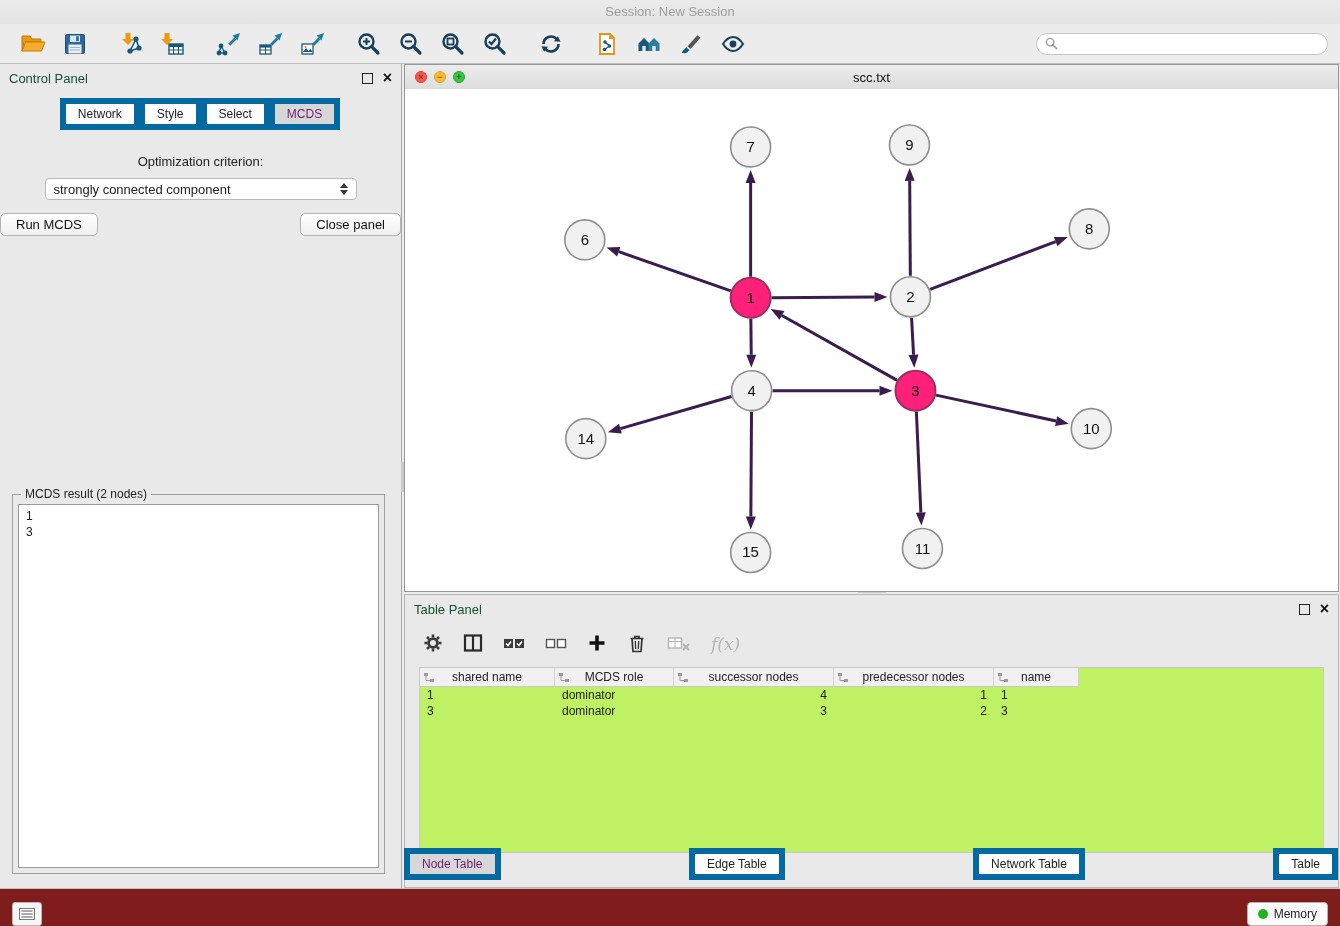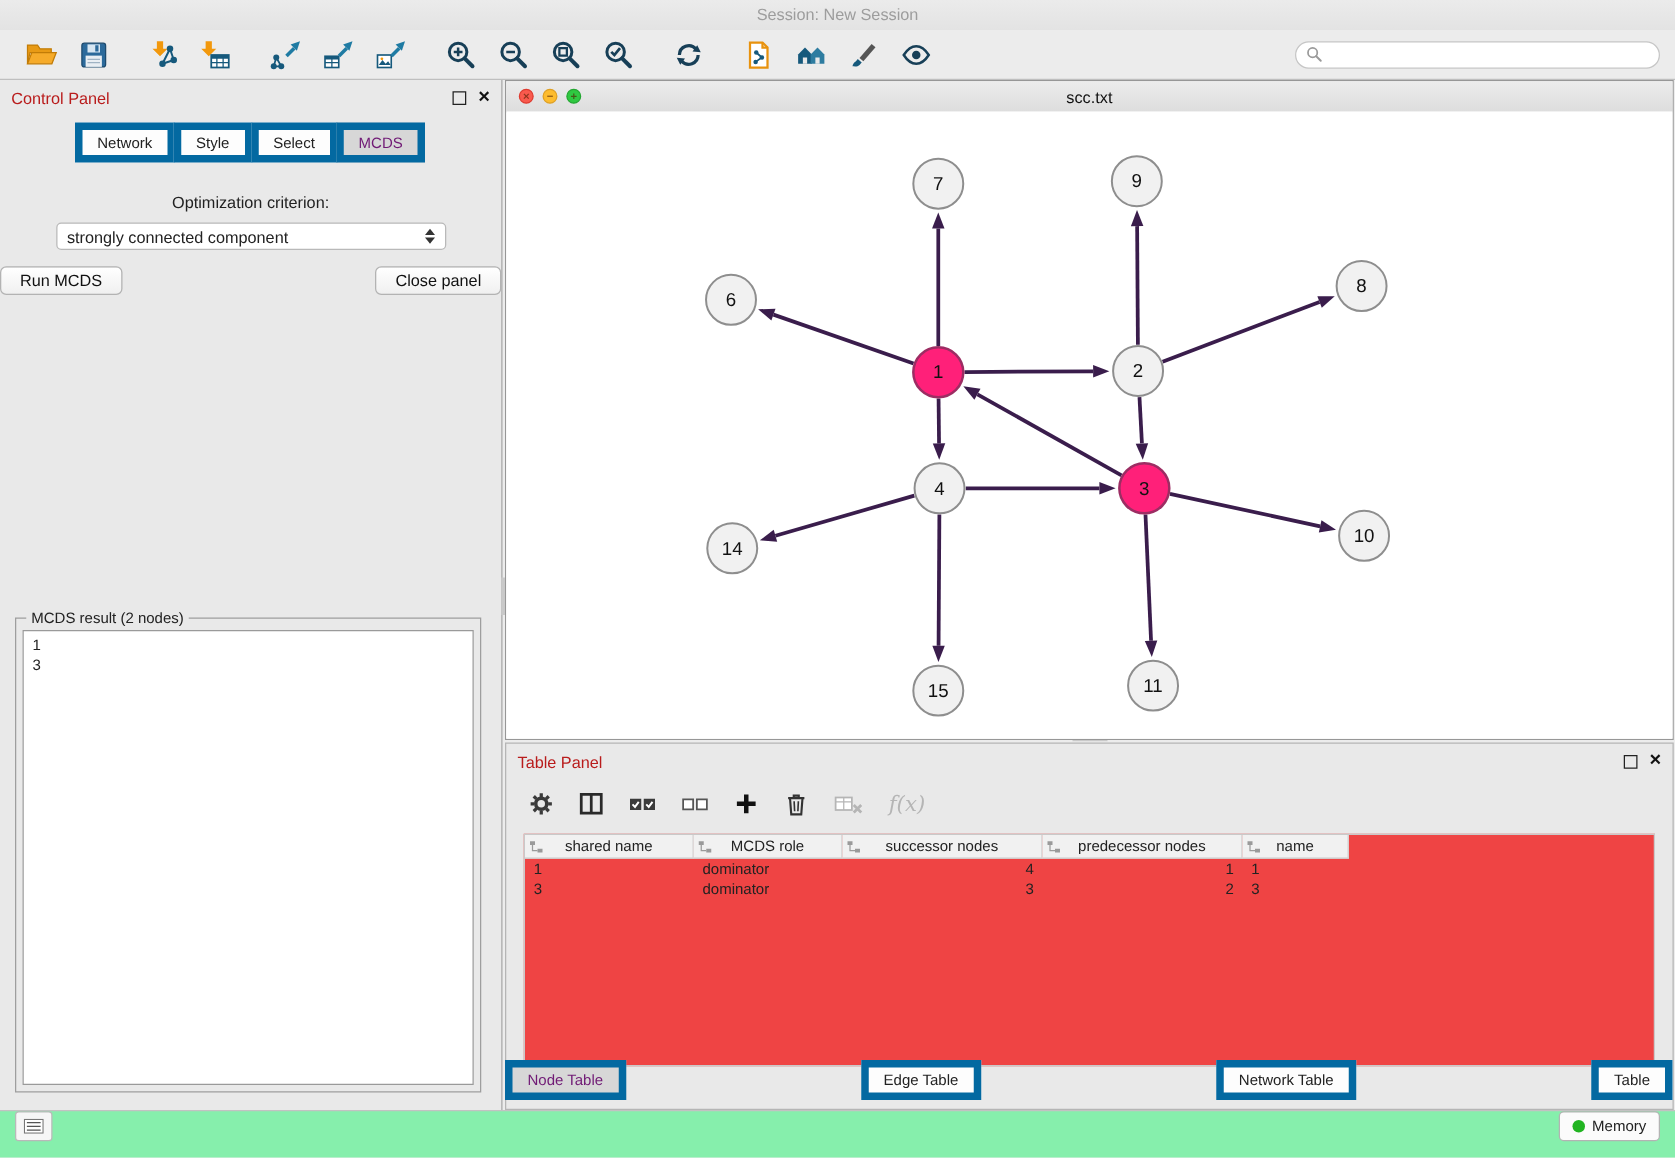--- a/index.html
+++ b/index.html
@@ -17,21 +17,21 @@
     border-bottom:1px solid #bfbfbf;display:flex;align-items:center;padding:0 12px;box-sizing:border-box;}
   .tbtn{width:42px;height:34px;display:flex;align-items:center;justify-content:center;flex:0 0 auto;border-radius:4px;}
   .gap{width:14px;flex:0 0 auto;}
   .search{margin-left:auto;width:292px;height:22px;background:#fff;border:1px solid #c6c6c6;
     border-radius:12px;display:flex;align-items:center;padding:0 8px;box-sizing:border-box;}
   .search input{border:none;outline:none;flex:1;font:12px "Liberation Sans",sans-serif;background:transparent;color:#333;}
   
   .control-panel{position:absolute;top:64px;left:0;width:402px;height:824px;background:#e9e9e9;
     border-right:1px solid #a8a8a8;box-sizing:border-box;}
   .panel-header{height:28px;display:flex;align-items:center;padding:0 9px;}
-  .panel-title{font-size:13px;color:#b91c1c;}
+  .panel-title{font-size:13px;color:#14532d;}
   .win-icons{margin-left:auto;display:flex;gap:10px;align-items:center;}
   .float-icon{width:9px;height:9px;border:1.5px solid #222;display:inline-block;}
   .close-x{font-weight:bold;font-size:16px;line-height:12px;color:#111;}
   .cp-tabs{display:flex;justify-content:center;margin-top:6px;}
   .tab{border:6px solid #0369a1;background:#fdfdfd;padding:3px 12px;font-size:12px;margin-left:-1px;color:#222;}
   .tab.active{background:#d7d7d7;color:#701a75;}
   .opt-label{text-align:center;margin-top:24px;font-size:13px;}
   .combo{width:312px;height:22px;margin:9px auto 0;background:#fff;border:1px solid #b9b9b9;border-radius:4px;
     display:flex;align-items:center;padding:0 8px;box-sizing:border-box;font-size:13px;}
   .combo-arrows{margin-left:auto;display:flex;flex-direction:column;gap:2px;align-items:center;}
@@ -55,34 +55,34 @@
   .mac.red{background:#f95a4d;border:1px solid #de3b30;}
   .mac.yellow{background:#fdbc2e;border:1px solid #dfa023;}
   .mac.green{background:#2fc841;border:1px solid #24a732;}
   .nw-body{position:absolute;top:24px;left:0;right:0;bottom:0;background:#fff;}
   .nw-body svg{display:block;width:100%;height:100%;}
   
   .table-panel{position:absolute;top:594px;left:404px;right:1px;height:294px;background:#e9e9e9;
     border:1px solid #b5b5b5;box-sizing:border-box;}
   .tp-toolbar{height:42px;display:flex;align-items:center;padding:0 18px;gap:20px;}
   .fx{font-family:"DejaVu Serif",serif;font-style:italic;font-size:17px;color:#b5b5b5;}
-  .tp-table{position:absolute;left:14px;right:14px;top:72px;bottom:34px;background:#ef4444;
+  .tp-table{position:absolute;left:14px;right:14px;top:72px;bottom:34px;background:#bef264;
     border:1px solid #c9c9c9;overflow:hidden;}
   .thead{display:flex;}
   .th{background:#f1f1f1;border-right:1px solid #d2d2d2;border-bottom:1px solid #c9c9c9;height:19px;
     display:flex;align-items:center;justify-content:center;position:relative;font-size:12px;box-sizing:border-box;flex:0 0 auto;}
   .th .hicon{position:absolute;left:3px;top:4px;}
   .tr{display:flex;height:16px;align-items:center;font-size:12px;}
   .td{padding:0 7px;box-sizing:border-box;flex:0 0 auto;white-space:nowrap;overflow:hidden;}
   .c0{width:135px;}.c1{width:119px;}.c2{width:160px;}.c3{width:160px;}.c4{width:85px;}
   .ralign{text-align:right;}
   .tp-tabs{position:absolute;bottom:7px;left:0;right:0;display:flex;justify-content:space-between;}
   
-  .statusbar{position:absolute;top:888px;left:0;right:0;bottom:0;background:#86efac;border-top:1px solid #c2c2c2;
-    display:flex;align-items:flex-start;padding:0 12px;box-sizing:border-box;}
+  .statusbar{position:absolute;top:888px;left:0;right:0;bottom:0;background:#7f1d1d;border-top:1px solid #c2c2c2;
+    display:flex;align-items:flex-end;padding:0 12px;box-sizing:border-box;}
   .list-btn{width:28px;height:22px;border:1px solid #b9b9b9;background:#f6f6f6;border-radius:3px;
     display:flex;align-items:center;justify-content:center;}
   .memory-btn{margin-left:auto;height:22px;border:1px solid #b3b3b3;border-radius:4px;background:#fbfbfb;
     display:flex;align-items:center;gap:6px;padding:0 10px;font-size:12px;color:#222;}
   .dot{width:10px;height:10px;border-radius:50%;background:#21b421;}
   
   .vsplit{position:absolute;left:401px;top:462px;width:3px;height:30px;background:#c9c9c9;}
   .hsplit{position:absolute;left:858px;top:590px;width:28px;height:3px;background:#c9c9c9;}
 </style>
 </head>

